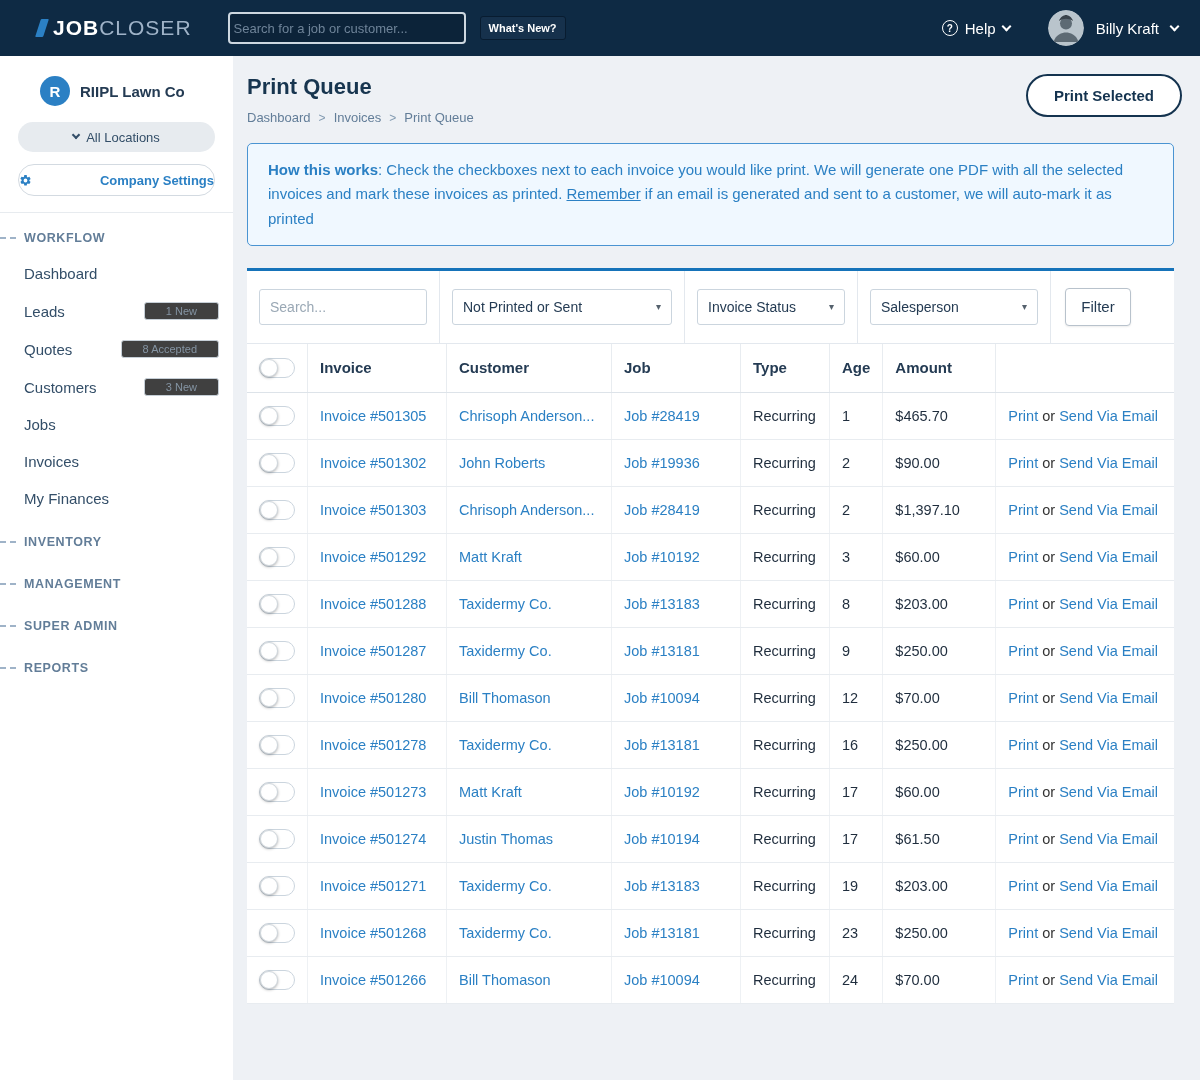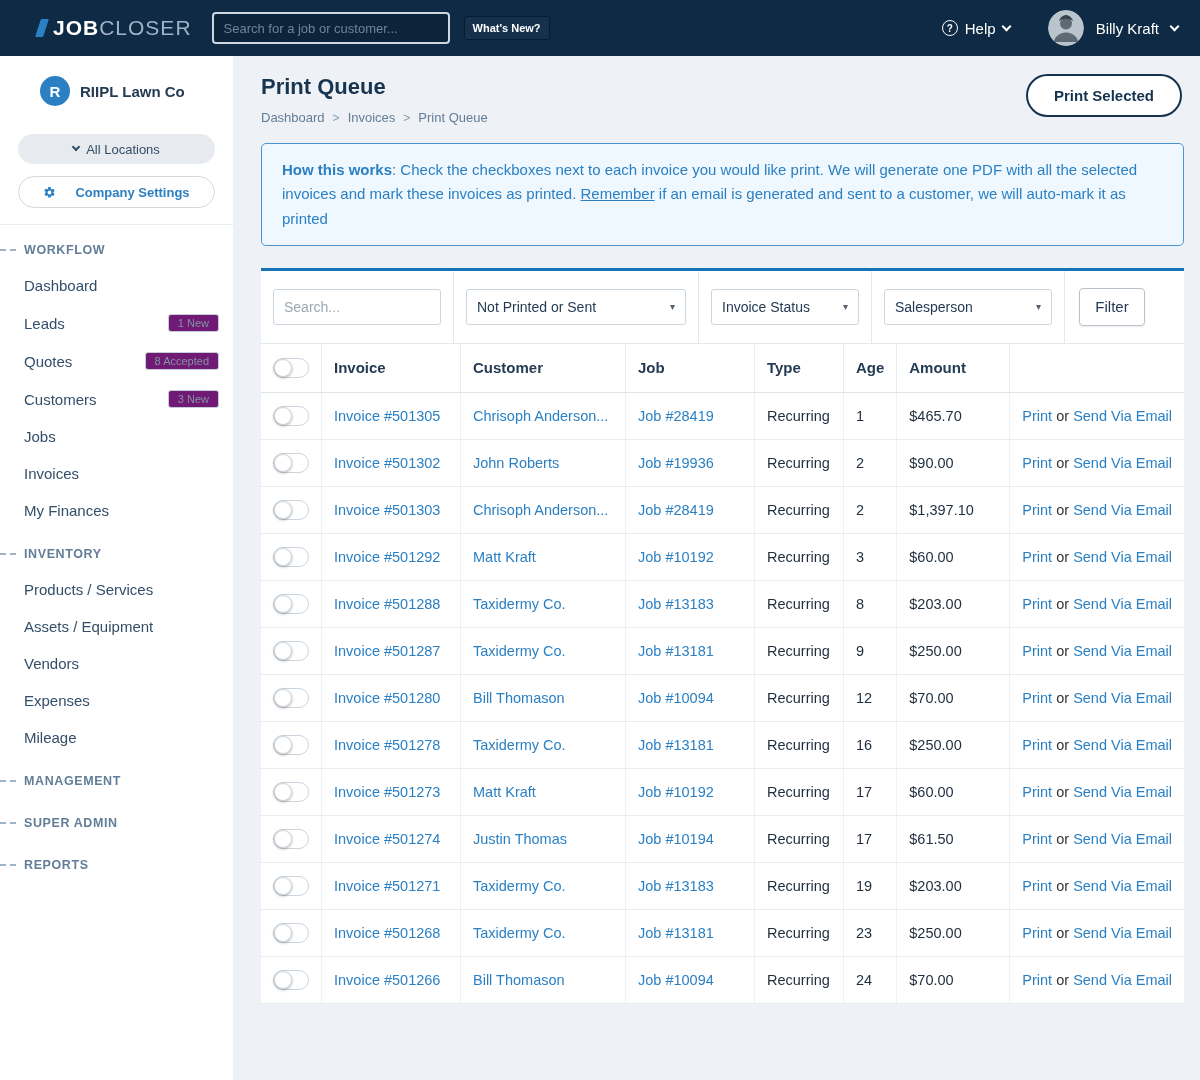--- a/index.html
+++ b/index.html
@@ -6,49 +6,49 @@
   html,body{width:1200px;height:1080px;overflow:hidden}
   body{font-family:"Liberation Sans",sans-serif;background:var(--main-bg,#eef1f5);color:#243b53}
   a{text-decoration:none;cursor:pointer}
 
   
   .topbar{height:56px;background:var(--topbar-bg,#0e2a44);display:flex;align-items:center;padding:0 22px;gap:14px}
   .logo{display:flex;align-items:center;margin-left:16px;white-space:nowrap}
   .logo-mark{width:8px;height:18px;background:var(--accent,#2b80c4);transform:skewX(-18deg);margin-right:7px;border-radius:1px}
   .logo-bold{color:#fff;font-weight:bold;font-size:21px;letter-spacing:1px}
   .logo-light{color:#9fb3c8;font-weight:normal;font-size:21px;letter-spacing:1px}
-  .top-search{margin-left:6px;width:238px;height:32px;background:#0c2339;border:2px solid #cdd7e0;border-radius:4px;color:#dfe8f0;font-size:13px;padding:0 10px;outline:none;font-family:"Liberation Sans",sans-serif}
+  .top-search{margin-left:22px;width:238px;height:32px;background:#0c2339;border:2px solid #cdd7e0;border-radius:4px;color:#dfe8f0;font-size:13px;padding:0 4px;outline:none;font-family:"Liberation Sans",sans-serif}
   .top-search::placeholder{color:#6f8499}
   .whats-new{background:#16314c;border:1px solid #081c30;color:#fff;font-size:11px;font-weight:bold;padding:5px 8px;border-radius:3px;cursor:pointer;white-space:nowrap}
   .top-right{margin-left:auto;display:flex;align-items:center;gap:12px;color:#fff}
   .help-wrap{display:flex;align-items:center;gap:7px;cursor:pointer;margin-right:26px}
   .qcircle{width:16px;height:16px;border:1.5px solid #fff;border-radius:50%;display:inline-flex;align-items:center;justify-content:center;font-size:10px;font-weight:bold}
   .help-label{font-size:15px}
   .chev{width:7px;height:7px;border-right:2px solid currentColor;border-bottom:2px solid currentColor;transform:rotate(45deg);display:inline-block;margin-top:-4px}
   .avatar{width:36px;height:36px;border-radius:50%;overflow:hidden;flex:0 0 auto;cursor:pointer}
   .user-name{font-size:15px;cursor:pointer}
 
   
   .shell{display:flex;height:1024px}
   .sidebar{width:233px;background:#fff;overflow:hidden;flex:0 0 auto;padding-top:14px}
-  .main{flex:1;overflow:hidden;padding:18px 16px 0 28px}
+  .main{flex:1;overflow:hidden;padding:18px 16px 0 14px}
 
   
   .company-row{display:flex;align-items:center;gap:10px;padding:6px 18px 12px 40px}
   .company-logo{width:30px;height:30px;border-radius:50%;background:var(--accent,#2b80c4);color:#fff;display:flex;align-items:center;justify-content:center;font-weight:bold;font-size:15px;flex:0 0 auto}
   .company-name{font-size:15px;font-weight:bold;color:#243b53}
-  .loc-pill{margin:16px 18px 0;height:30px;background:#e7ebef;border-radius:16px;display:flex;align-items:center;justify-content:center;gap:7px;font-size:13px;color:#334e68;cursor:pointer}
+  .loc-pill{margin:4px 18px 0;height:30px;background:#e7ebef;border-radius:16px;display:flex;align-items:center;justify-content:center;gap:7px;font-size:13px;color:#334e68;cursor:pointer}
   .loc-pill .chev{border-color:#334e68;width:6px;height:6px}
-  .settings-pill{margin:12px 18px 0;height:32px;background:#fff;border:1px solid #d3dae1;border-radius:17px;display:flex;align-items:center;justify-content:center;gap:19px;font-size:13px;font-weight:bold;color:var(--accent,#2b80c4);cursor:pointer}
+  .settings-pill{margin:12px 18px 0;height:32px;background:#fff;border:1px solid #d3dae1;border-radius:17px;display:flex;align-items:center;justify-content:space-between;gap:19px;font-size:13px;font-weight:bold;color:var(--accent,#2b80c4);cursor:pointer}
   .sidebar-divider{border-bottom:1px solid #e7ebef;margin:16px 0 6px}
   .nav-section{margin-top:8px}
   .section-header{display:flex;align-items:center;gap:8px;padding:10px 0 10px 0;font-size:12.5px;font-weight:bold;letter-spacing:.6px;color:#627d98;cursor:pointer}
   .dash{width:16px;border-top:2px dashed #9fb3c8;display:inline-block}
   .nav-item{display:flex;align-items:center;justify-content:space-between;padding:10px 14px 10px 24px;font-size:15px;color:#334e68;cursor:pointer}
-  .nav-badge{font-size:11px;color:#8494a3;border:1px solid #c6cfd7;border-radius:3px;padding:2px 9px;background:#701a75;white-space:nowrap}
+  .nav-badge{font-size:11px;color:#8494a3;border:1px solid #c6cfd7;border-radius:3px;padding:2px 21px;background:#404040;white-space:nowrap}
 
   
   .page-head{display:flex;align-items:flex-start;justify-content:space-between;padding-right:2px}
   h1{font-size:22px;font-weight:bold;color:#17354f}
   .breadcrumb{margin-top:10px;font-size:13px;color:#627d98;display:flex;gap:8px;align-items:center}
   .breadcrumb a{color:#627d98}
   .crumb-sep{color:#829ab1;font-size:12px}
   .print-selected{background:#fff;border:2px solid #14334f;border-radius:24px;padding:11px 26px;font-size:15px;font-weight:bold;color:#14334f;cursor:pointer;font-family:"Liberation Sans",sans-serif}
 
   
@@ -171,46 +171,20 @@
 
   </div>
 </div>
   </div>
 
   <div class="nav-section">
     <div class="section-header">
       <span class="dash"></span>
       <span>INVENTORY</span>
     </div>
-    <div>
-  <div class="nav-item">
-    <span>Products / Services</span>
-
-  </div>
-
-  <div class="nav-item">
-    <span>Assets / Equipment</span>
-
-  </div>
-
-  <div class="nav-item">
-    <span>Vendors</span>
-
-  </div>
-
-  <div class="nav-item">
-    <span>Expenses</span>
-
-  </div>
-
-  <div class="nav-item">
-    <span>Mileage</span>
-
-  </div>
-</div>
   </div>
 
   <div class="nav-section">
     <div class="section-header">
       <span class="dash"></span>
       <span>MANAGEMENT</span>
     </div>
     <div></div>
   </div>
 

